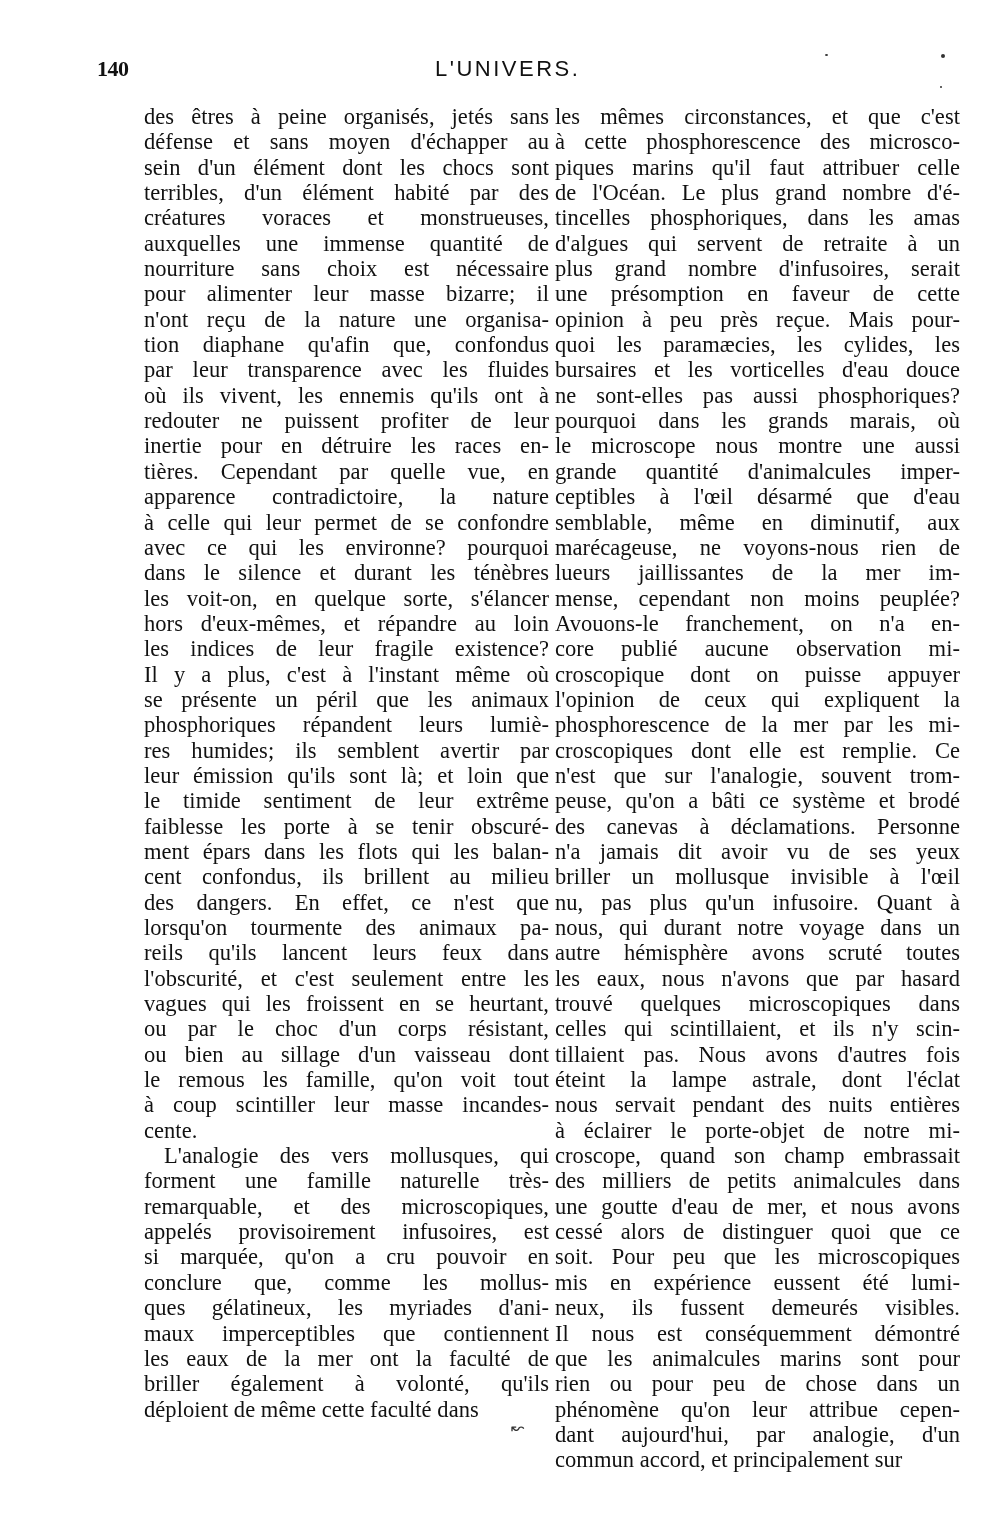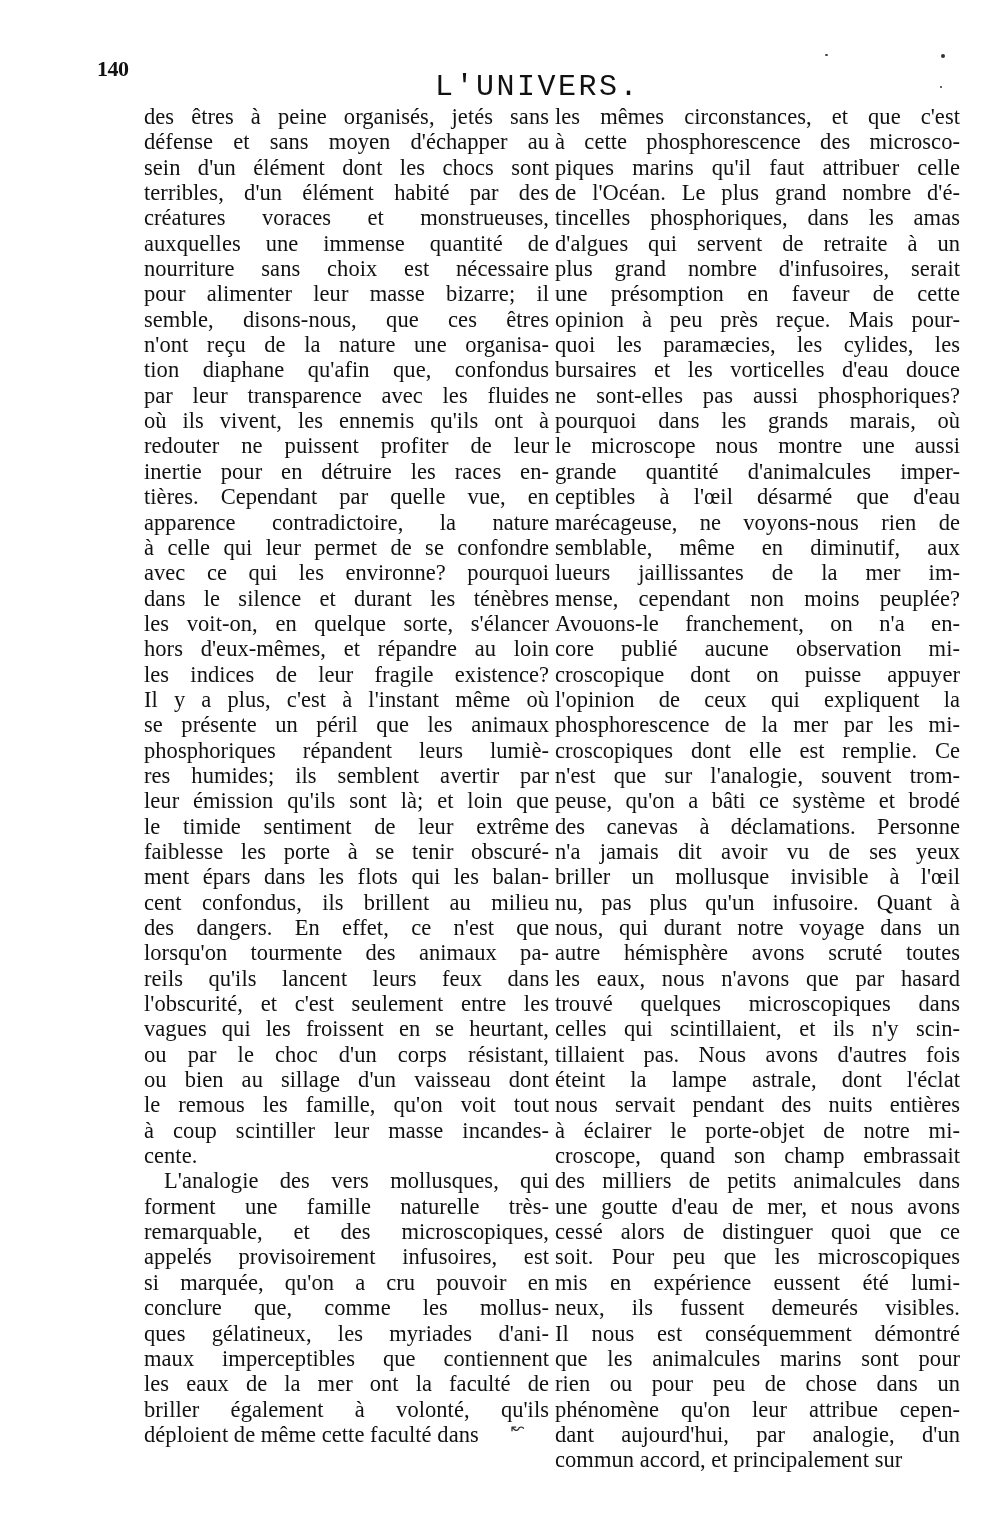--- a/index.html
+++ b/index.html
@@ -28,24 +28,23 @@
       top: 0;
       font-family: "Liberation Serif", serif;
       font-weight: bold;
       font-size: 22px;
       letter-spacing: -0.5px;
     }
     .running-title {
       position: absolute;
       left: 338px;
       top: 0;
-      font-family: Liberation Mono, monospace;
-      font-size: 30px;
+      font-family: Liberation Sans, sans-serif;
+      font-size: 22px;
       letter-spacing: 2.5px;
-      margin-top: 14px;
     }
     .column {
       position: absolute;
       top: 104px;
       width: 405px;
     }
     .col-left { left: 98px; margin-left: 46px; }
     .col-right { left: 555px; }
     .line {
       display: block;
@@ -88,21 +87,20 @@
 
 <div class="column col-left" id="col-left">
     <span class="line">des êtres à peine organisés, jetés sans</span>
     <span class="line">défense et sans moyen d'échapper au</span>
     <span class="line">sein d'un élément dont les chocs sont</span>
     <span class="line">terribles, d'un élément habité par des</span>
     <span class="line">créatures voraces et monstrueuses,</span>
     <span class="line">auxquelles une immense quantité de</span>
     <span class="line">nourriture sans choix est nécessaire</span>
     <span class="line">pour alimenter leur masse bizarre; il</span>
-    <span class="line">semble, disons-nous, que ces êtres</span>
     <span class="line">n'ont reçu de la nature une organisa-</span>
     <span class="line">tion diaphane qu'afin que, confondus</span>
     <span class="line">par leur transparence avec les fluides</span>
     <span class="line">où ils vivent, les ennemis qu'ils ont à</span>
     <span class="line">redouter ne puissent profiter de leur</span>
     <span class="line">inertie pour en détruire les races en-</span>
     <span class="line">tières. Cependant par quelle vue, en</span>
     <span class="line">apparence contradictoire, la nature</span>
     <span class="line">à celle qui leur permet de se confondre</span>
     <span class="line">avec ce qui les environne? pourquoi</span>
@@ -151,22 +149,22 @@
     <span class="line">plus grand nombre d'infusoires, serait</span>
     <span class="line">une présomption en faveur de cette</span>
     <span class="line">opinion à peu près reçue. Mais pour-</span>
     <span class="line">quoi les paramæcies, les cylides, les</span>
     <span class="line">bursaires et les vorticelles d'eau douce</span>
     <span class="line">ne sont-elles pas aussi phosphoriques?</span>
     <span class="line">pourquoi dans les grands marais, où</span>
     <span class="line">le microscope nous montre une aussi</span>
     <span class="line">grande quantité d'animalcules imper-</span>
     <span class="line">ceptibles à l'œil désarmé que d'eau</span>
+    <span class="line">semblable, même en diminutif, aux</span>
     <span class="line">marécageuse, ne voyons-nous rien de</span>
-    <span class="line">semblable, même en diminutif, aux</span>
     <span class="line">lueurs jaillissantes de la mer im-</span>
     <span class="line">mense, cependant non moins peuplée?</span>
     <span class="line">Avouons-le franchement, on n'a en-</span>
     <span class="line">core publié aucune observation mi-</span>
     <span class="line">croscopique dont on puisse appuyer</span>
     <span class="line">l'opinion de ceux qui expliquent la</span>
     <span class="line">phosphorescence de la mer par les mi-</span>
     <span class="line">croscopiques dont elle est remplie. Ce</span>
     <span class="line">n'est que sur l'analogie, souvent trom-</span>
     <span class="line">peuse, qu'on a bâti ce système et brodé</span>

